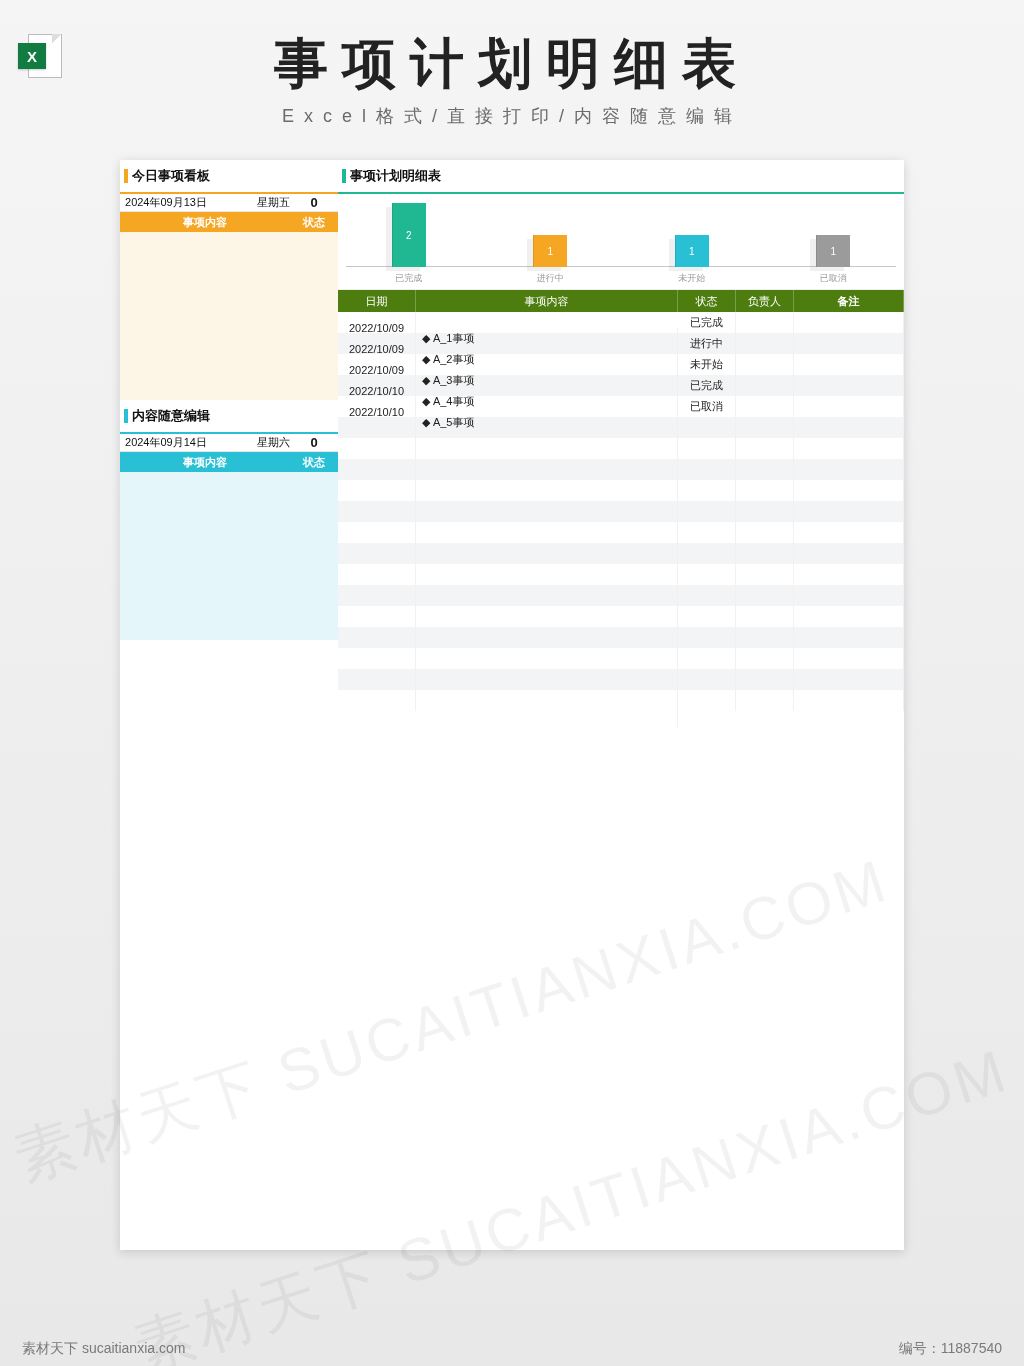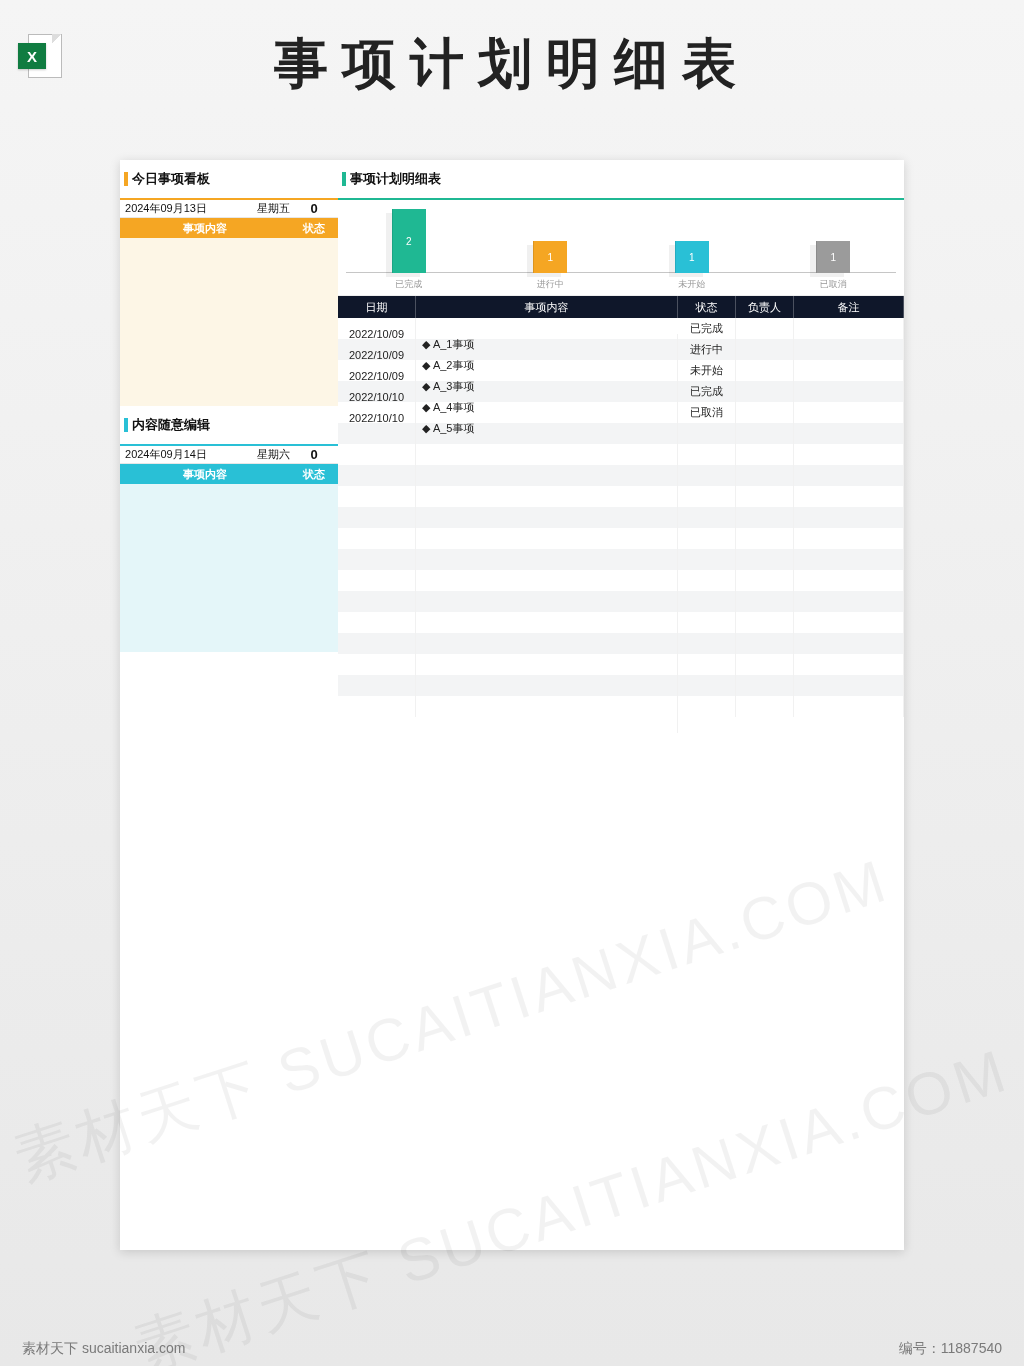--- a/index.html
+++ b/index.html
@@ -72,21 +72,21 @@
     flex-direction: column;
   }
   .right-col {
     flex: 1;
     display: flex;
     flex-direction: column;
   }
   .panel-title {
     display: flex;
     align-items: center;
-    height: 40px;
+    height: 34px;
     font-weight: 700;
     font-size: 13px;
     color: #111;
     padding: 0 4px;
     border-bottom: 2px solid var(--accent,#1ca88a);
   }
   .panel-title .bar {
     width: 4px; height: 14px; background: var(--accent,#1ca88a); margin-right: 4px;
   }
   .date-row {
@@ -145,28 +145,28 @@
     border-top: 1px solid #c6c6c6;
   }
   .chart-labels {
     position: absolute; left: 0; right: 0; bottom: 4px;
     display: flex;
   }
   .chart-labels div {
     flex: 1; text-align: center; font-size: 9px; color: #999;
   }
   .grid-hdr {
-    display: flex; height: 22px; background: #0f172a; color: #fff; font-size: 11px;
+    display: flex; height: 22px; background: #4d7c0f; color: #fff; font-size: 11px;
   }
   .grid-hdr > div { text-align: center; line-height: 22px; border-right: 1px solid rgba(255,255,255,.25);}
   .gc-date    { width: 78px;  flex: 0 0 78px; }
   .gc-content { flex: 1; }
   .gc-status  { width: 58px;  flex: 0 0 58px; }
   .gc-owner   { width: 58px;  flex: 0 0 58px; }
-  .gc-note    { width: 110px; flex: 0 0 110px; }
+  .gc-note    { width: 110px; flex: 0 0 110px; font-weight: bold; }
   .grid-body { font-size: 11px; color: #222;}
   .grid-row {
     display: flex; height: 21px; align-items: center;
   }
   .grid-row.alt { background: #f3f4f5; }
   .grid-row > div {
     border-right: 1px solid #f1f1f1;
     height: 100%; line-height: 21px;
     padding: 0 6px;
     overflow: hidden; white-space: nowrap;
@@ -201,20 +201,21 @@
 
 <div class="canvas">
 
   <div class="excel-logo">
     <div class="page"></div>
     <div class="fold"></div>
     <div class="badge">X</div>
   </div>
 
   <div class="title">事项计划明细表</div>
+  <div class="subtitle">Excel格式/直接打印/内容随意编辑</div>
 
   <div class="sheet">
     <div class="sheet-inner">
 
       <div class="left-col">
 
         <div class="panel-title" style="--accent:#f5a623">
           <span class="bar"></span>
           <span>今日事项看板</span>
         </div>

